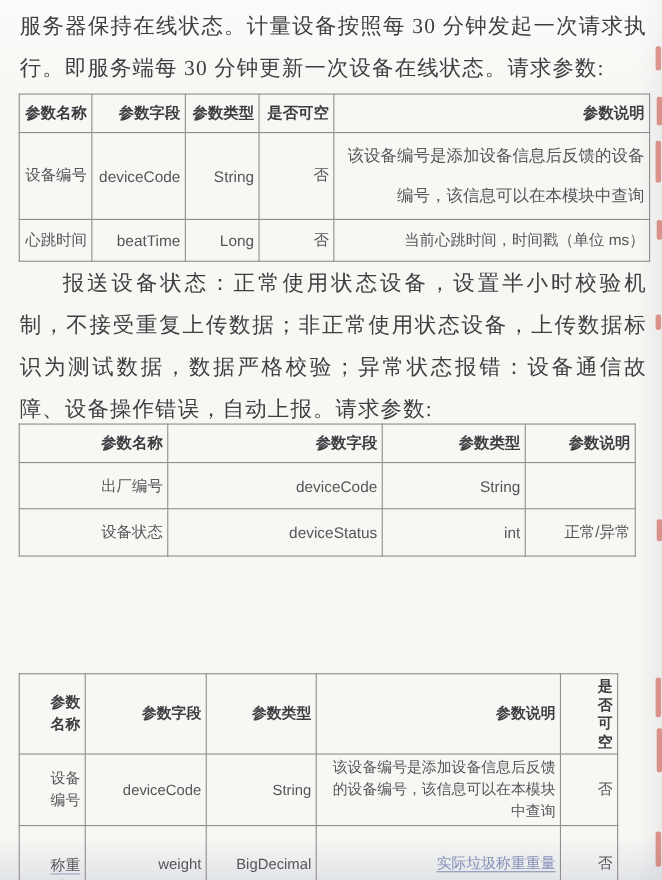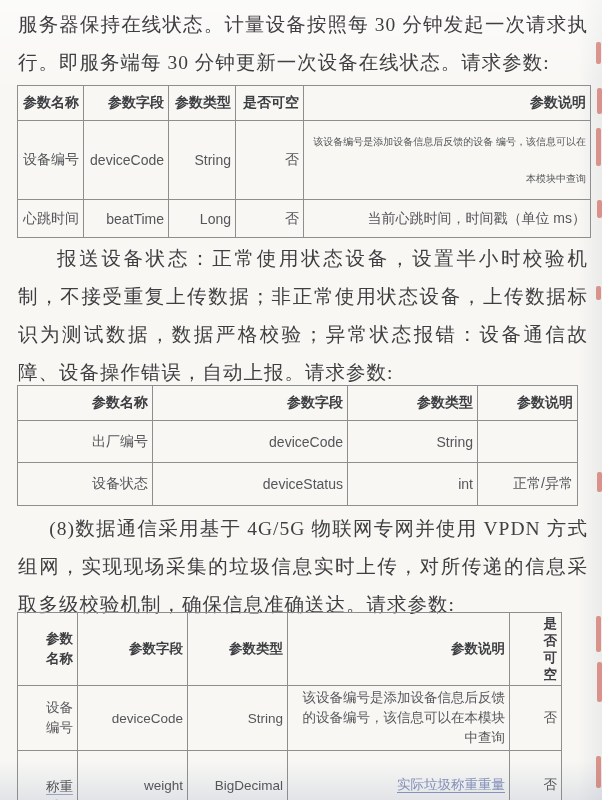--- a/index.html
+++ b/index.html
@@ -40,21 +40,21 @@
     padding:2px 4px;
     font-weight:normal;
     font-size:14px;
     overflow:hidden;
   }
   th{color:#3d3e42;font-weight:bold;}
   .t1{top:85px;left:17px;width:573px;}
   .t1 .hrow{height:35px;}
   .t1 .r1{height:77px;}
   .t1 .r2{height:38px;margin-left:23px;}
-  .t1 .desc-tall{line-height:37px;font-size:10px;}
+  .t1 .desc-tall{line-height:37px;font-size:15px;}
   .t2{top:385px;left:17px;width:560px;}
   .t2 .hrow{height:35px;}
   .t2 .r1{height:42px;margin-top:38px;}
   .t2 .r2{height:43px;margin-top:39px;}
   .t3{top:612px;left:17px;width:544px;font-size:13.5px;}
   .t3 th,.t3 td{font-size:13.5px;}
   .t3 .hrow{height:70px;}
   .t3 .r1{height:60px;}
   .t3 .r2{height:48px;}
   .t3 .desc2{line-height:20px;}
@@ -133,21 +133,20 @@
     </tr>
     <tr class="r2">
       <td>设备状态</td>
       <td>deviceStatus</td>
       <td>int</td>
       <td>正常/异常</td>
     </tr>
   </tbody>
     </table>
 
-  <div class="para indent16" style="top:510px;">(8)数据通信采用基于 4G/5G 物联网专网并使用 VPDN 方式组网，实现现场采集的垃圾信息实时上传，对所传递的信息采取多级校验机制，确保信息准确送达。请求参数:</div>
 
   <table class="t3">
     <colgroup>
       <col style="width:60px">
         <col style="width:110px">
         <col style="width:100px">
       <col style="width:222px">
         <col style="width:52px">
     </colgroup>
     <tbody>

